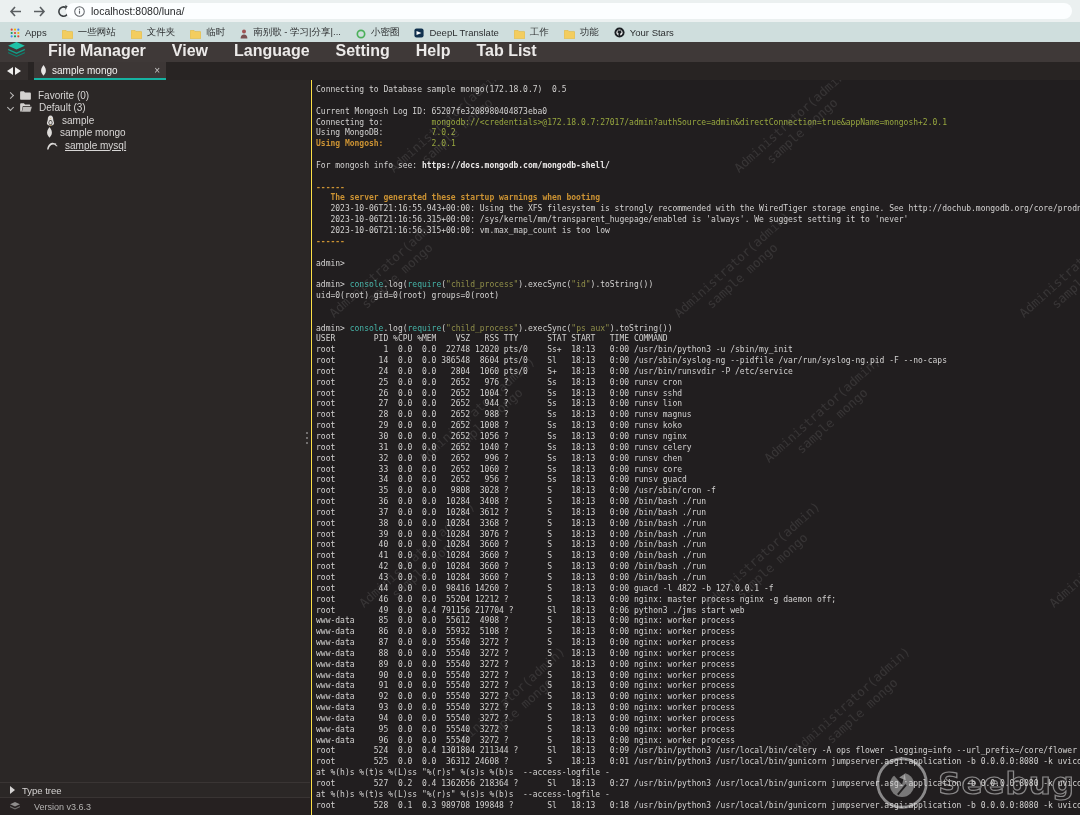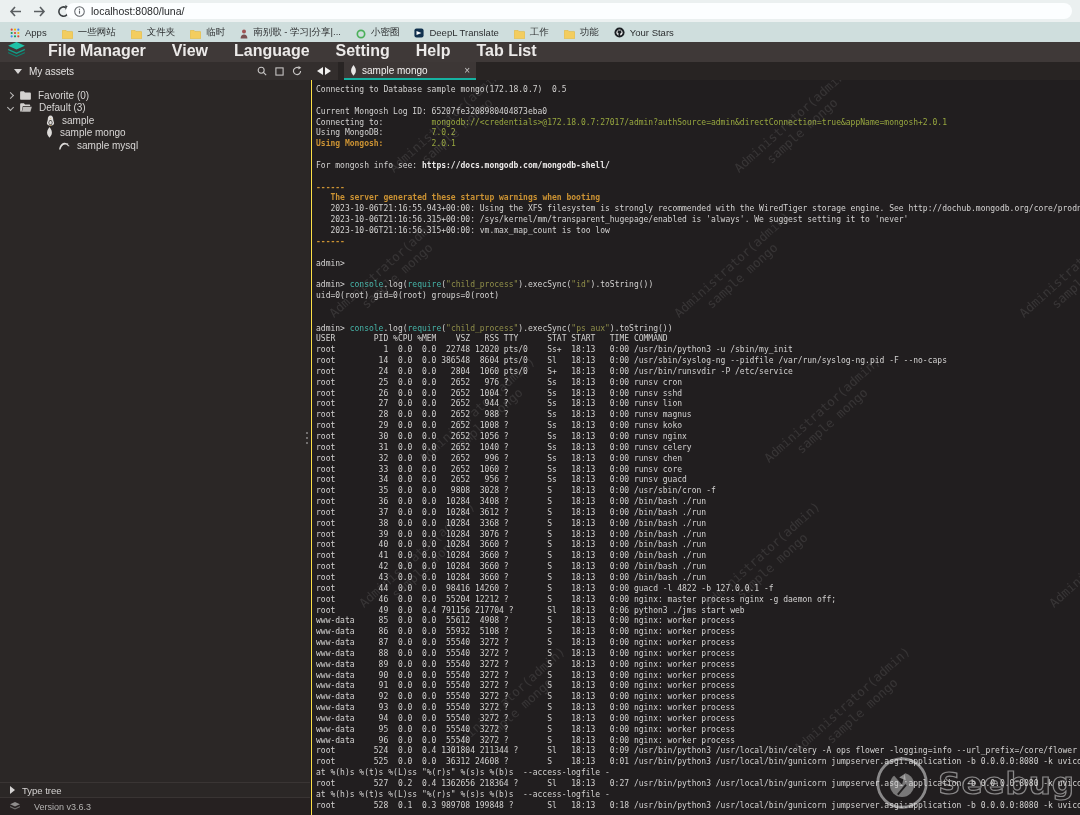--- a/index.html
+++ b/index.html
@@ -199,37 +199,20 @@
       <div class="menu-item">File Manager</div>
       <div class="menu-item">View</div>
       <div class="menu-item">Language</div>
       <div class="menu-item">Setting</div>
       <div class="menu-item">Help</div>
       <div class="menu-item">Tab List</div>
     </div>
 </div>
 
 <div class="subbar">
-  <div class="assets-head">
-    <span class="tri"></span>
-    <span>My assets</span>
-    <span class="head-icons">
-      <svg width="10" height="10" viewBox="0 0 12 12">
-          <circle cx="5" cy="5" r="3.6" stroke="#c8c6c5" stroke-width="1.3" fill="none"></circle>
-          <path d="M8 8 L11 11" stroke="#c8c6c5" stroke-width="1.3"></path>
-        </svg>
-      <svg width="9" height="9" viewBox="0 0 10 10">
-          <rect x="1" y="1" width="8" height="8" stroke="#c8c6c5" stroke-width="1.2" fill="none"></rect>
-        </svg>
-      <svg width="10" height="10" viewBox="0 0 14 14">
-          <path d="M12 7 A5 5 0 1 1 9.5 2.7" stroke="#c8c6c5" stroke-width="1.6" fill="none"></path>
-          <path d="M9 0 L13 2.5 L9 5 Z" fill="#c8c6c5"></path>
-        </svg>
-    </span>
-  </div>
   <div class="tabstrip">
     <span class="splitctl">
         <i class="tri-l"></i>
         <i class="tri-r"></i>
       </span>
     <div class="tab">
       <svg width="7" height="11" viewBox="0 0 8 13">
           <path d="M4 0 C6.5 3 7.5 6 6.5 9 C6 10.5 5 11.5 4.3 12 L4 13 L3.7 12 C3 11.5 2 10.5 1.5 9 C0.5 6 1.5 3 4 0 Z" fill="#e8e6e5"></path>
         </svg>
       <span>sample mongo</span>
@@ -272,21 +255,21 @@
         <span>sample</span>
       </div>
       <div class="tnode" style="padding-left: 46px;">
         <span style="display: inline-flex;">
           <svg width="7" height="11" viewBox="0 0 8 13">
             <path d="M4 0 C6.5 3 7.5 6 6.5 9 C6 10.5 5 11.5 4.3 12 L4 13 L3.7 12 C3 11.5 2 10.5 1.5 9 C0.5 6 1.5 3 4 0 Z" fill="#dddbd9"></path>
           </svg>
         </span>
         <span>sample mongo</span>
       </div>
-      <div class="tnode" style="padding-left: 58px;">
+      <div class="tnode" style="padding-left: 46px; text-decoration: underline;">
         <span style="display: inline-flex;">
           <svg width="12" height="9" viewBox="0 0 13 10">
             <path d="M1 9.5 C1.5 5.5 3.5 2.5 6.5 2 C8.5 1.7 10 2.5 11 4 C11.7 5 12.2 5.3 12.8 5.5 C12.2 6 11.3 5.9 10.6 5.2 C9.8 4.4 8.8 3.8 7.5 4 C4.8 4.5 3.2 6.6 2.6 9.5 Z" fill="#dddbd9"></path>
             <circle cx="10.6" cy="3" r="0.6" fill="#dddbd9"></circle>
           </svg>
         </span>
         <span>sample mysql</span>
       </div>
     </div>
   <div class="grip">

